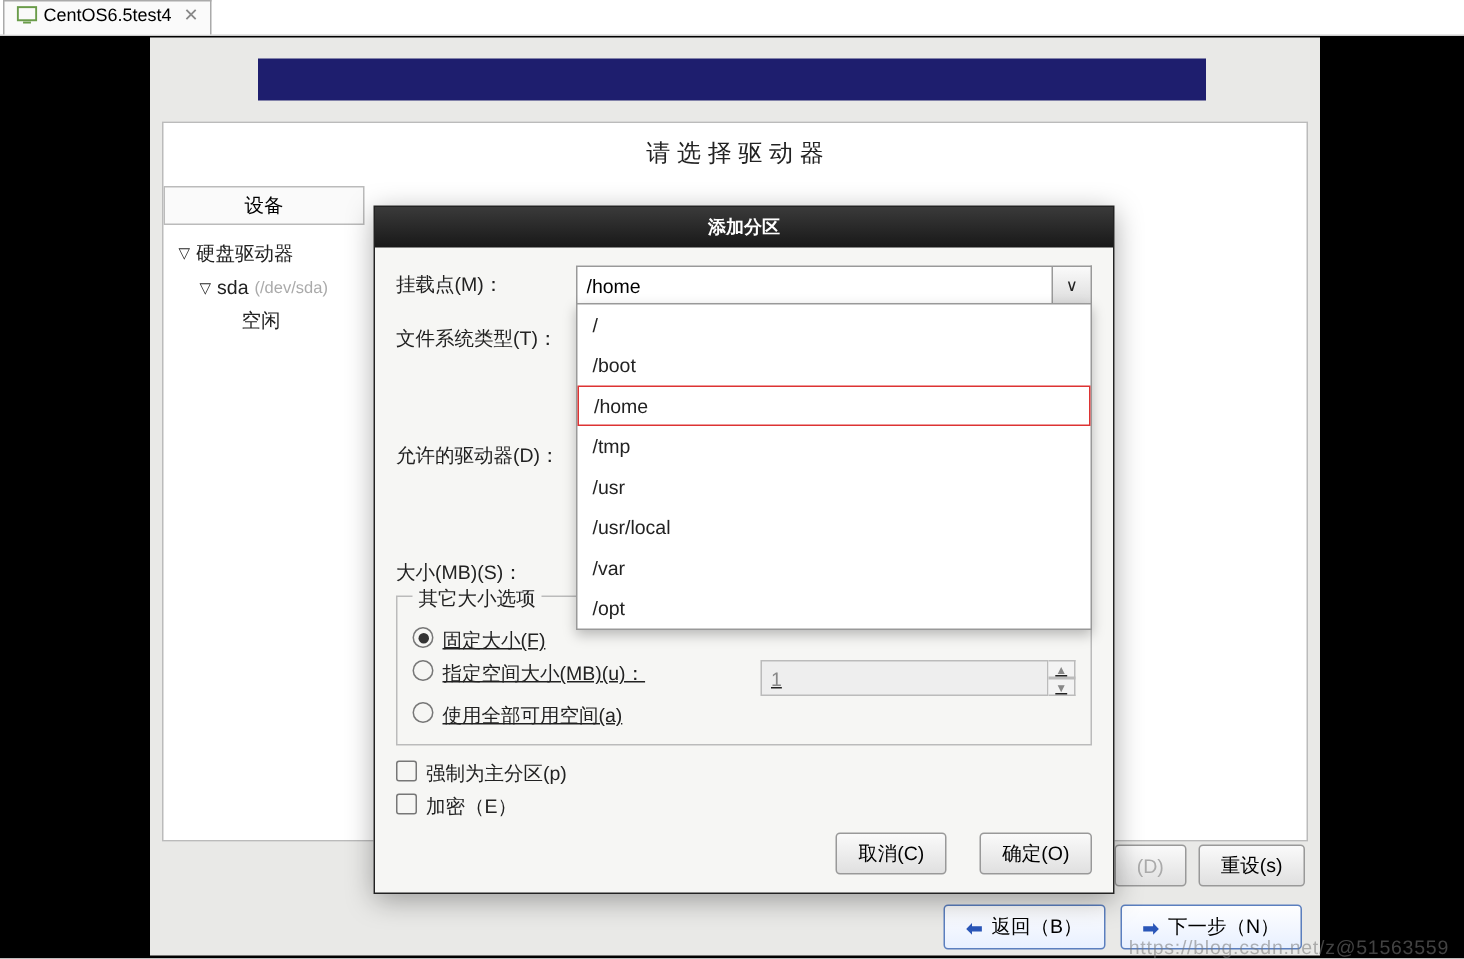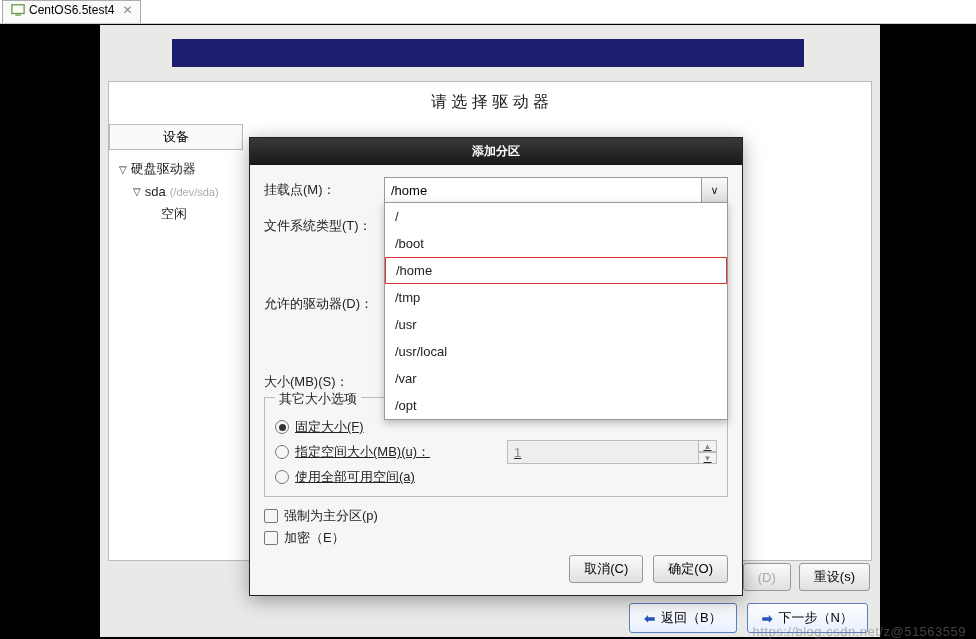--- a/index.html
+++ b/index.html
@@ -40,29 +40,29 @@
     .form-field { flex:1; position: relative; }
     .combo { display:flex; }
     .combo-input { flex:1; height: 26px; border:1px solid #999; padding: 0 6px; font-size:13px; background:#fff; }
     .combo-btn { width: 26px; height:26px; border:1px solid #999; border-left:none; background: linear-gradient(#fafafa,#ddd); display:flex; align-items:center; justify-content:center; cursor:pointer; }
     .chev { font-size:11px; }
     .dropdown-list { position:absolute; top: 25px; left: 0; right: 0; background:#fff; border:1px solid #999; z-index:30; box-shadow:0 3px 8px rgba(0,0,0,.25); }
     .dropdown-list .opt { height: 27px; display:flex; align-items:center; padding-left:10px; font-size:13px; cursor:pointer; }
     .dropdown-list .opt.sel { border:1px solid #d33; }
     .fieldset { border:1px solid #bbb; margin-top:4px; padding: 8px 10px 6px; text-decoration: underline; }
     .fieldset-title { position:relative; top:-16px; background:#f6f6f4; display:inline-block; padding:0 4px; font-size:13px; }
-    .radio-row, .check-row { display:flex; align-items:center; gap:6px; margin: 4px 0; font-size:13px; }
+    .radio-row, .check-row { display:flex; gap:6px; margin: 4px 0; font-size:13px; }
     .radio, .checkbox { width:14px; height:14px; border:1px solid #777; border-radius:50%; display:inline-flex; align-items:center; justify-content:center; }
     .radio.checked::after { content:''; width:7px; height:7px; border-radius:50%; background:#333; }
     .checkbox { border-radius:2px; }
     .spin { display:flex; width:210px; margin-left: auto; }
     .spin input { flex:1; border:1px solid #bbb; background:#eee; color:#888; padding:2px 6px; font-size:13px; height:24px; }
     .spin .spin-btns { width:18px; display:flex; flex-direction:column; }
     .spin .sb { flex:1; border:1px solid #bbb; border-left:none; background:#f3f3f3; font-size:8px; display:flex; align-items:center; justify-content:center; color:#888; }
-    .dlg-btns { display:flex; justify-content:flex-end; gap: 10px; margin-top: 8px; }
+    .dlg-btns { display:flex; justify-content:flex-end; gap: 22px; margin-top: 8px; }
     .btn { border:1px solid #999; background: linear-gradient(#fafafa,#e0e0e0); padding: 4px 14px; font-size:13px; border-radius:3px; cursor:pointer; }
 
     
     .under-btns { position:absolute; top: 538px; right: 10px; display:flex; gap:8px; }
     .under-btns .btn.disabled { color:#aaa; }
 
     
     .wiz-nav { position:absolute; top: 578px; right: 12px; display:flex; gap:10px; }
     .wiz-btn { display:flex; align-items:center; gap:6px; border:1px solid #5b7fbf; background: linear-gradient(#fefeff,#e8f0ff); padding: 5px 14px; font-size:13px; border-radius:3px; cursor:pointer; }
     .arrow { color:#2a56b8; font-weight:bold; }

